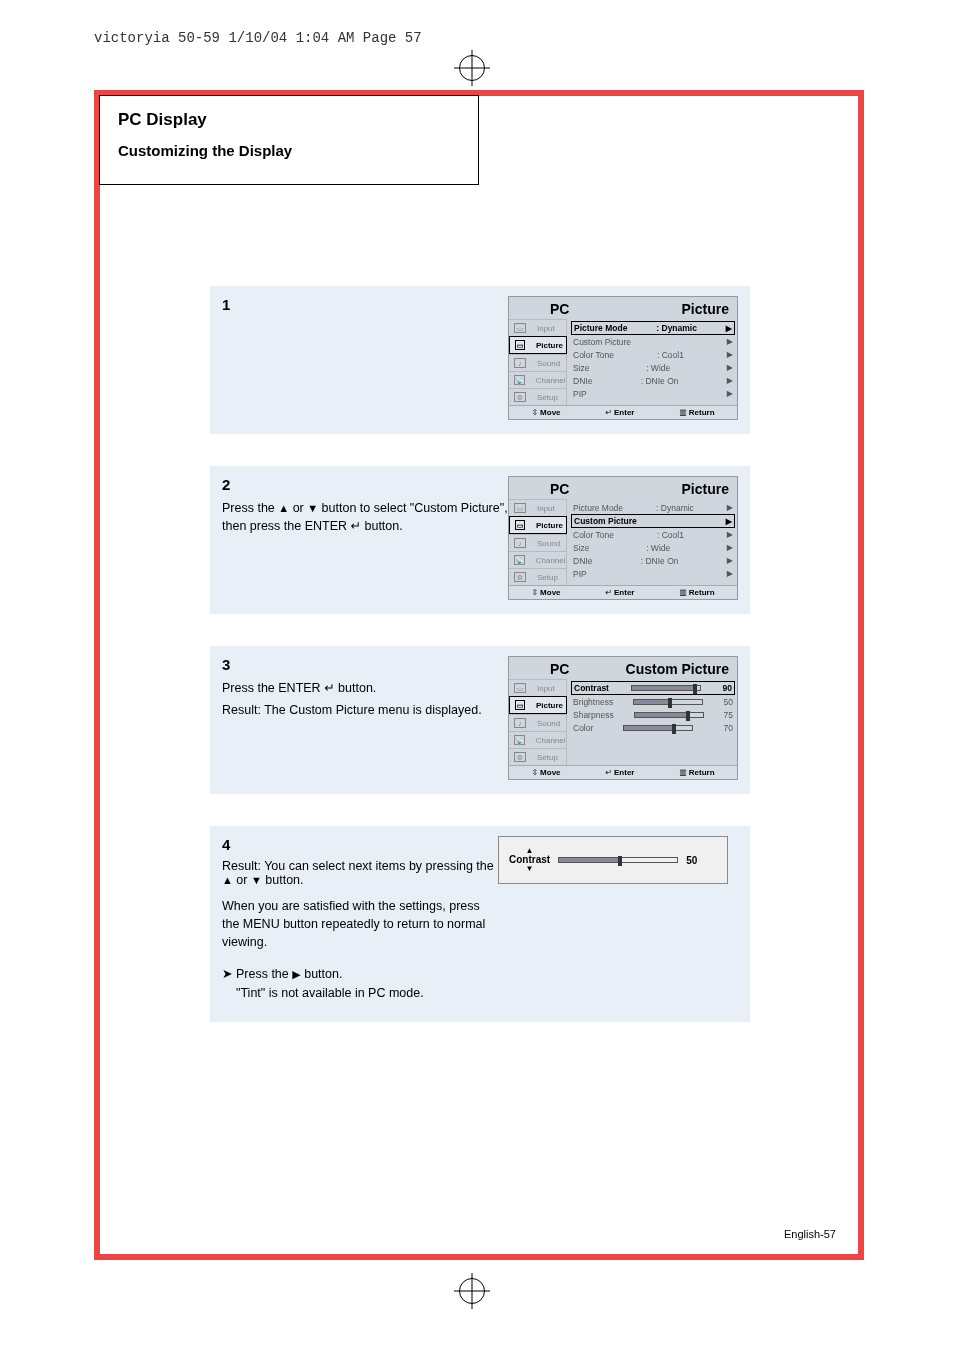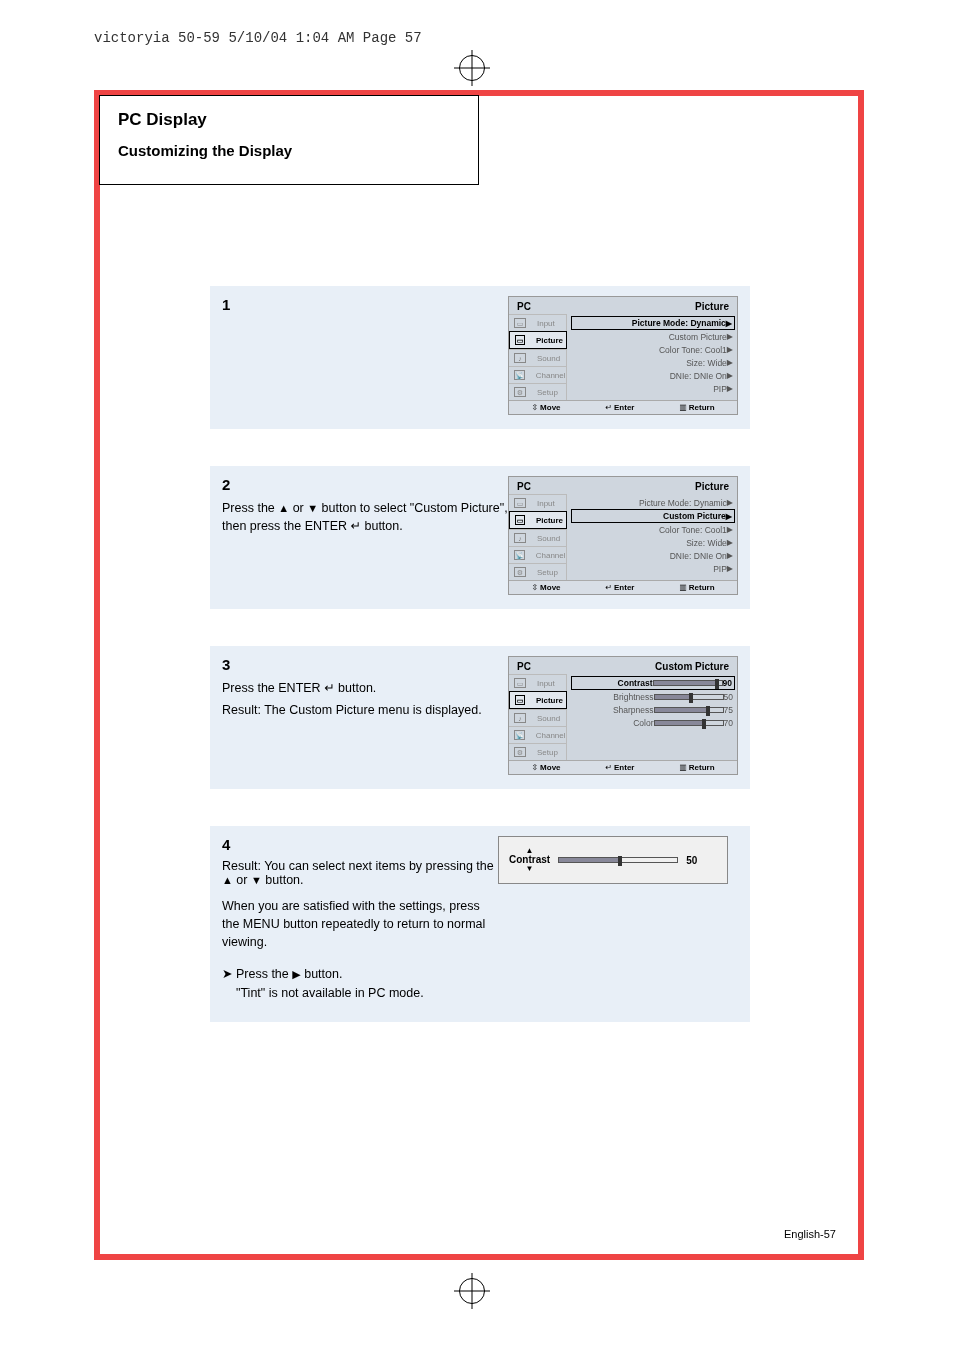--- a/index.html
+++ b/index.html
@@ -73,21 +73,22 @@
     background: #cfd6de;
     border: 1px solid #999;
     font-size: 9px;
     position: absolute;
   }
   .osd .hdr {
     display: flex;
     justify-content: space-between;
     padding: 4px 8px 2px 8px;
     font-weight: bold;
-    font-size: 10px;
+    font-size: 14px;
+    margin-left: 33px;
   }
   .osd .row {
     display: flex;
   }
   .osd .side {
     width: 58px;
     flex-shrink: 0;
   }
   .osd .side .sitem {
     display: flex;
@@ -110,21 +111,21 @@
     border:1px solid currentColor;
     font-size:7px; line-height:9px; text-align:center;
   }
   .osd .main {
     flex: 1 1 auto;
     background: #cfd6de;
     padding: 2px 4px 2px 6px;
   }
   .osd .mrow {
     display:flex;
-    justify-content: flex-end;
+    justify-content: space-between;
     align-items: center;
     font-size:8.5px;
     padding: 1.5px 0;
     color:#555;
   }
   .osd .mrow.sel {
     color:#000;
     border:1px solid #000;
     padding:1px 2px;
     margin: 0 -2px;
@@ -181,21 +182,21 @@
   .regmark::after{top:50%;left:-6px;right:-6px;height:1px;transform:translateY(-50%);}
   .pagenum {
     position:absolute;
     font-size: 11px;
     margin-left: 36px;
   }
 </style>
 </head>
 <body>
 
-<div class="prepress">victoryia 50-59  5/10/04 1:04 AM  Page 57</div>
+<div class="prepress">victoryia 50-59  1/10/04 1:04 AM  Page 57</div>
 
 <div class="regmark" style="left:459px; top:55px"></div>
 <div class="regmark" style="left:459px; top:1278px"></div>
 
 <div class="page">
 
   <div class="topbox">
     <div class="big-title">PC Display</div>
     <div class="sub">Customizing the Display</div>
   </div>

